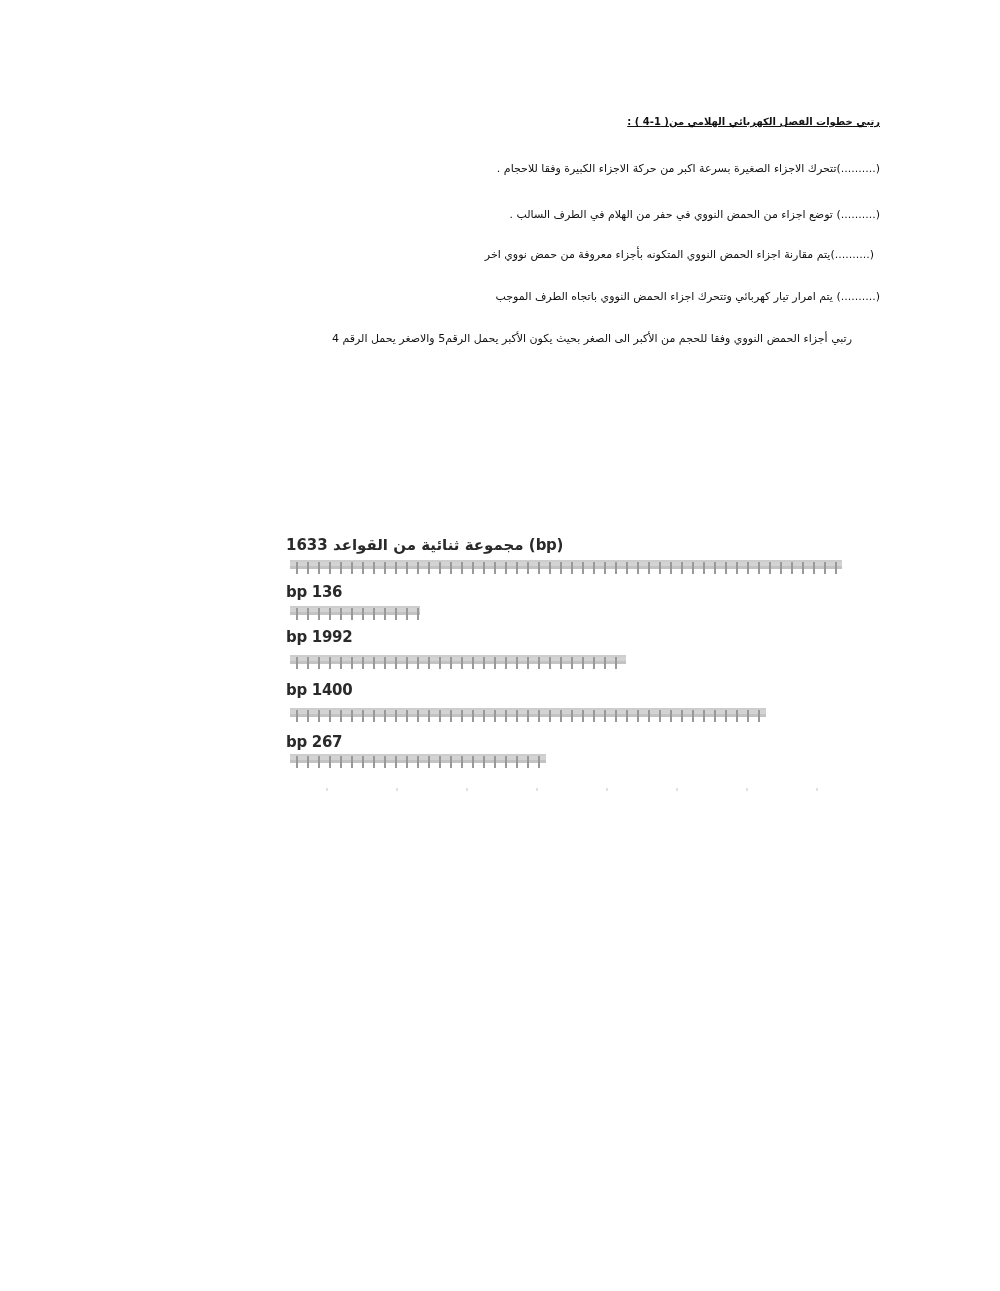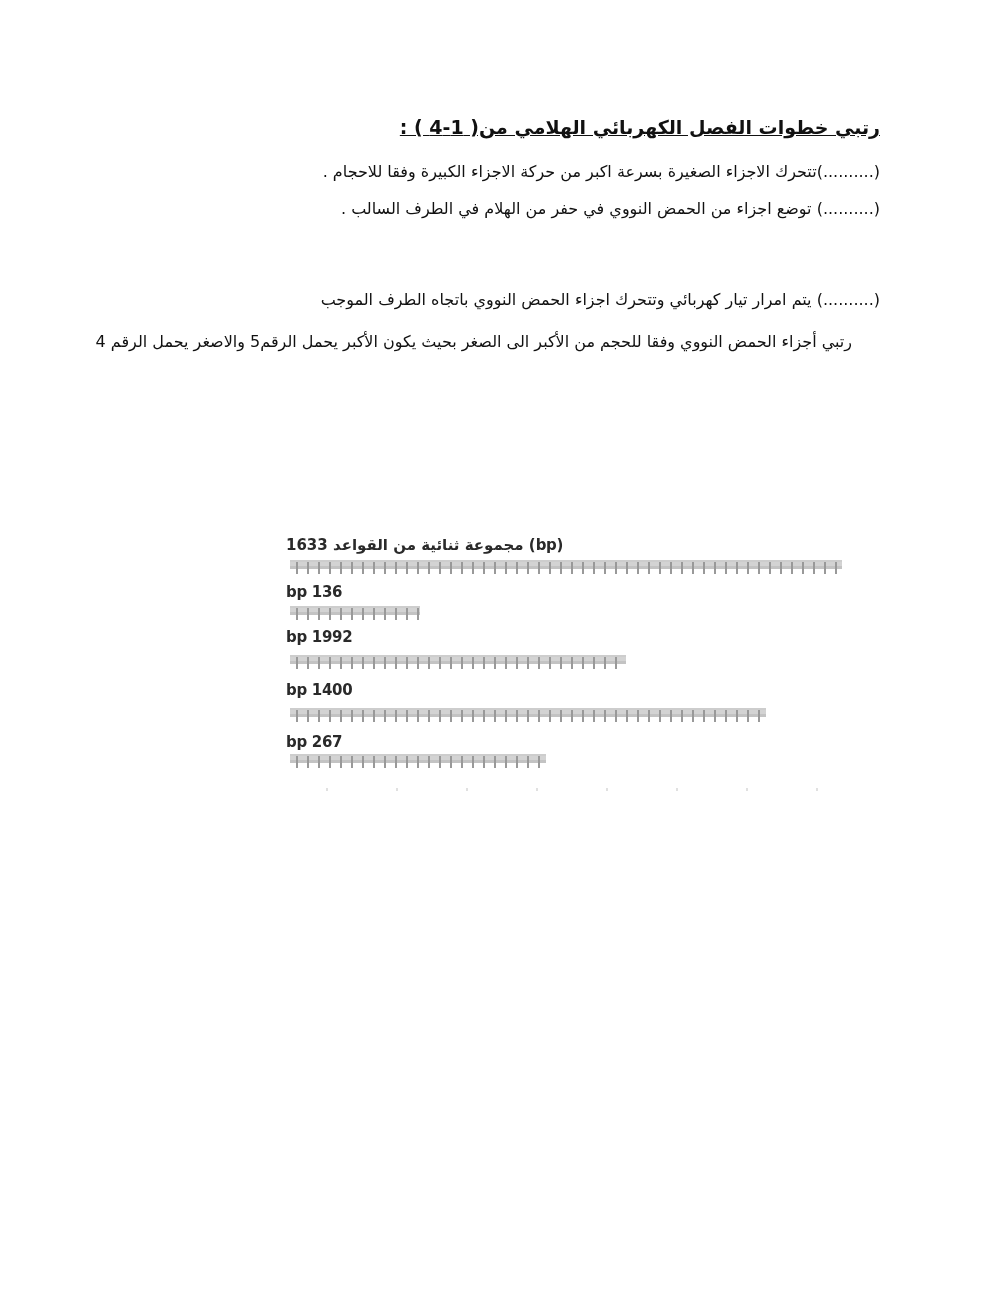--- a/index.html
+++ b/index.html
@@ -1,27 +1,27 @@
 <!DOCTYPE html>
 <html><head>
 <meta charset="utf-8">
 <style>
   html, body { margin: 0; padding: 0; background: #ffffff; }
   body { width: 1000px; height: 1291px; position: relative; overflow: hidden; font-family: "DejaVu Sans", sans-serif; color: #111; }
   .page { position: absolute; inset: 0; }
   .heading {
     position: absolute; right: 120px; top: 116px;
-    direction: rtl; font-size: 19px; font-weight: bold; text-decoration: underline;
+    direction: rtl; font-size: 10px; font-weight: bold; text-decoration: underline;
     white-space: nowrap;
   }
   .q {
-    position: absolute; direction: rtl; font-size: 16px; white-space: nowrap; text-align: right;
+    position: absolute; direction: rtl; font-size: 11px; white-space: nowrap; text-align: right;
   }
   .q1 { right: 120px; top: 162px; }
-  .q2 { right: 120px; top: 199px; margin-left: 44px; }
+  .q2 { right: 120px; top: 208px; margin-left: 44px; }
   .q3 { right: 126px; top: 248px; }
   .q4 { right: 120px; top: 290px; margin-left: 20px; }
   .instr { right: 148px; top: 332px; }
   .blank { letter-spacing: 0.5px; }
 
   .figure { position: absolute; left: 286px; top: 530px; width: 580px; height: 270px; }
   .frag-label {
     position: absolute; left: 0; font-size: 15px; font-weight: bold; color: #2a2a2a;
     font-family: "DejaVu Sans", sans-serif; white-space: nowrap; letter-spacing: -0.3px;
   }
@@ -42,20 +42,23 @@
 <div class="page">
 
   <div class="heading">رتبي خطوات الفصل الكهربائي الهلامي من( 1-4 ) :</div>
 
   <div class="q q1">
     <span class="blank">(..........)</span><span>تتحرك الاجزاء الصغيرة بسرعة اكبر من حركة الاجزاء الكبيرة وفقا للاحجام .</span>
   </div>
   <div class="q q2">
     <span class="blank">(..........)</span><span> توضع اجزاء من الحمض النووي في حفر من الهلام في الطرف السالب .</span>
   </div>
+  <div class="q q3">
+    <span class="blank">(..........)</span><span>يتم مقارنة اجزاء الحمض النووي المتكونه بأجزاء معروفة من حمض نووي اخر</span>
+  </div>
   <div class="q q4">
     <span class="blank">(..........)</span><span> يتم امرار تيار كهربائي وتتحرك  اجزاء الحمض النووي  باتجاه الطرف الموجب</span>
   </div>
 
   <div class="q instr">رتبي أجزاء الحمض النووي وفقا للحجم من الأكبر الى الصغر بحيث يكون الأكبر يحمل الرقم5 والاصغر يحمل الرقم 4</div>
 
   <div class="figure">
     <div class="frag-label" style="top:6px; direction:ltr;">1633 مجموعة ثنائية من القواعد (bp)</div>
     <div class="frag-bar" style="top:30px; width:552px;"></div>
 

